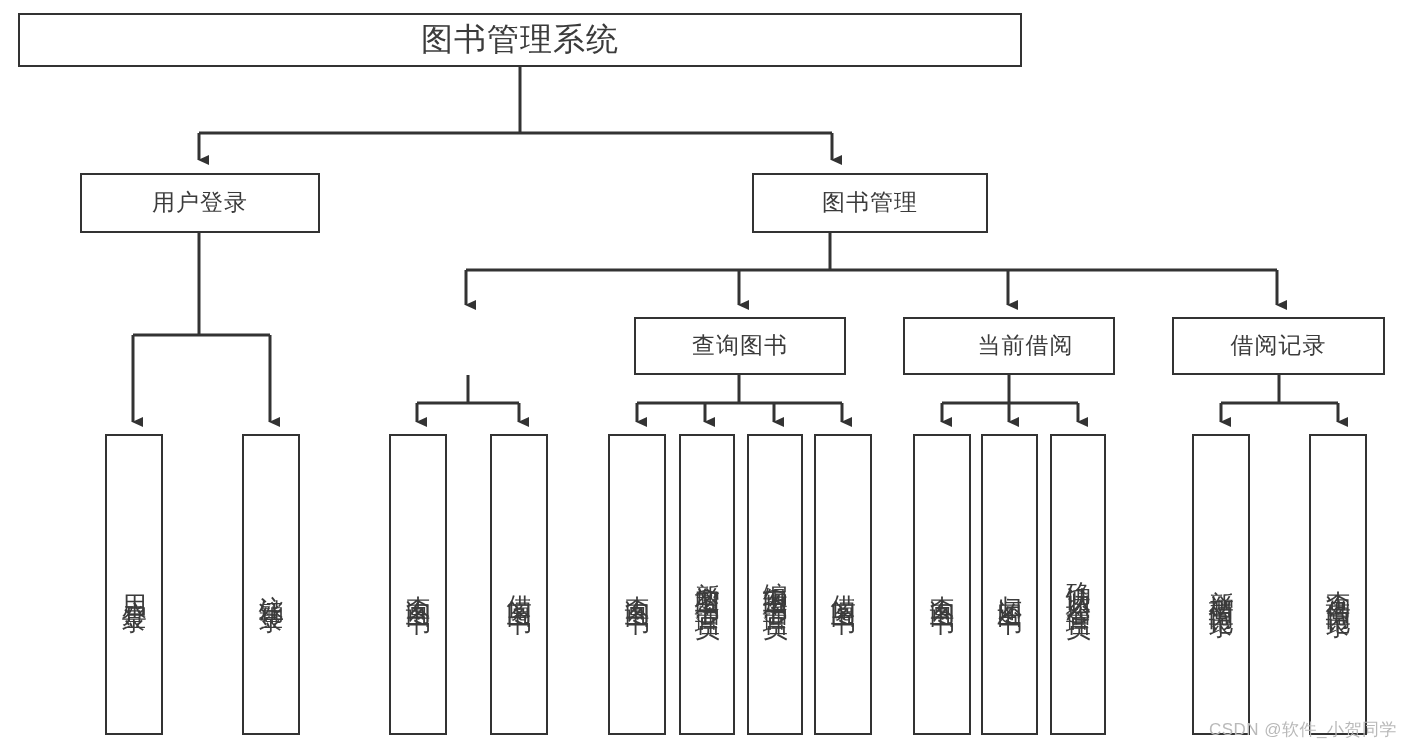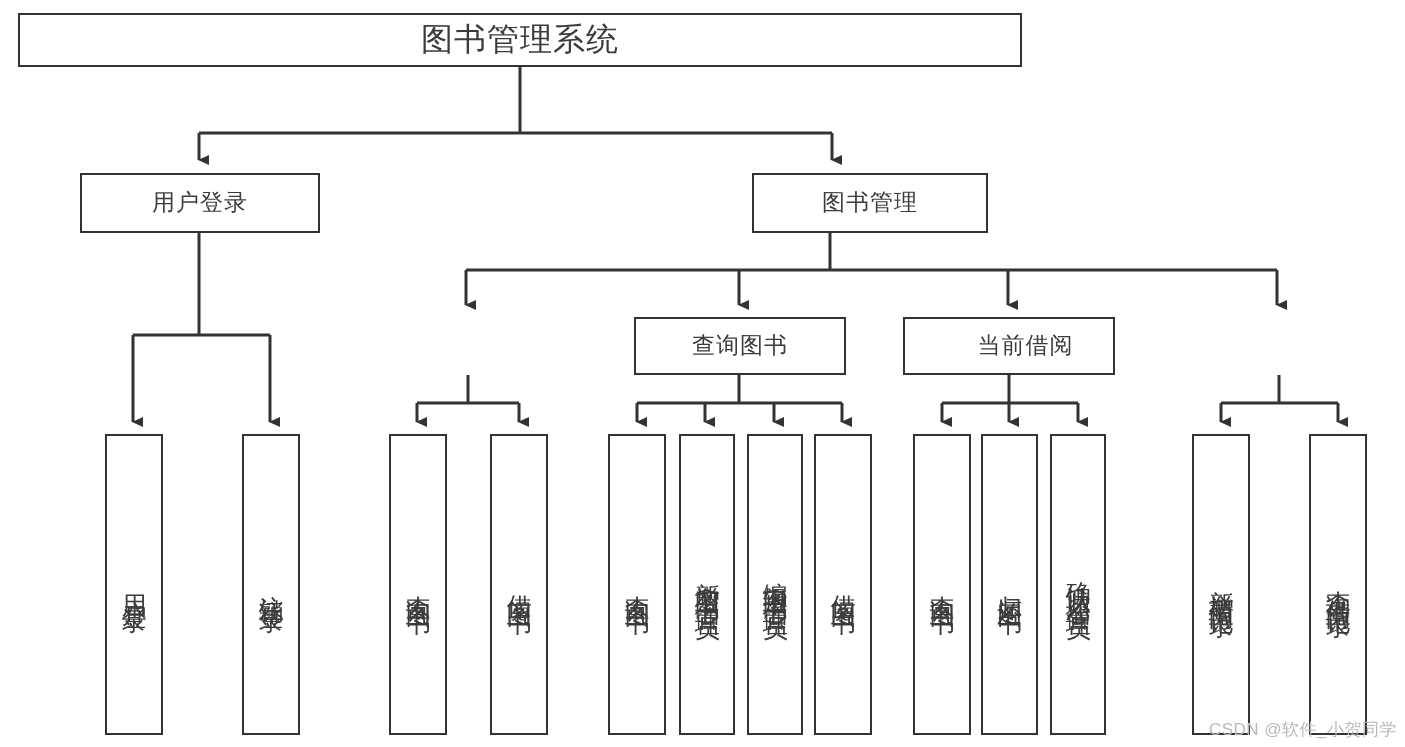--- a/index.html
+++ b/index.html
@@ -135,20 +135,23 @@
   <div class="node horiz" style="left:712px; top:173px; width:236px; height:60px;margin-left:40px;">
     <span>图书管理</span>
   </div>
 
   <div class="node horiz" style="left:634px; top:317px; width:212px; height:58px;">
     <span>查询图书</span>
   </div>
   <div class="node horiz" style="left:903px; top:317px; width:212px; height:58px;padding-left:33px;">
     <span>当前借阅</span>
   </div>
+  <div class="node horiz" style="left:1172px; top:317px; width:213px; height:58px;">
+    <span>借阅记录</span>
+  </div>
 
   <div class="node vert" style="left:105px; top:434px; width:58px; height:301px;">
     <span class="vtext">用户登录</span>
   </div>
   <div class="node vert" style="left:242px; top:434px; width:58px; height:301px;">
     <span class="vtext">注销登录</span>
   </div>
 
   <div class="node vert" style="left:389px; top:434px; width:58px; height:301px;">
     <span class="vtext">查询图书</span>

